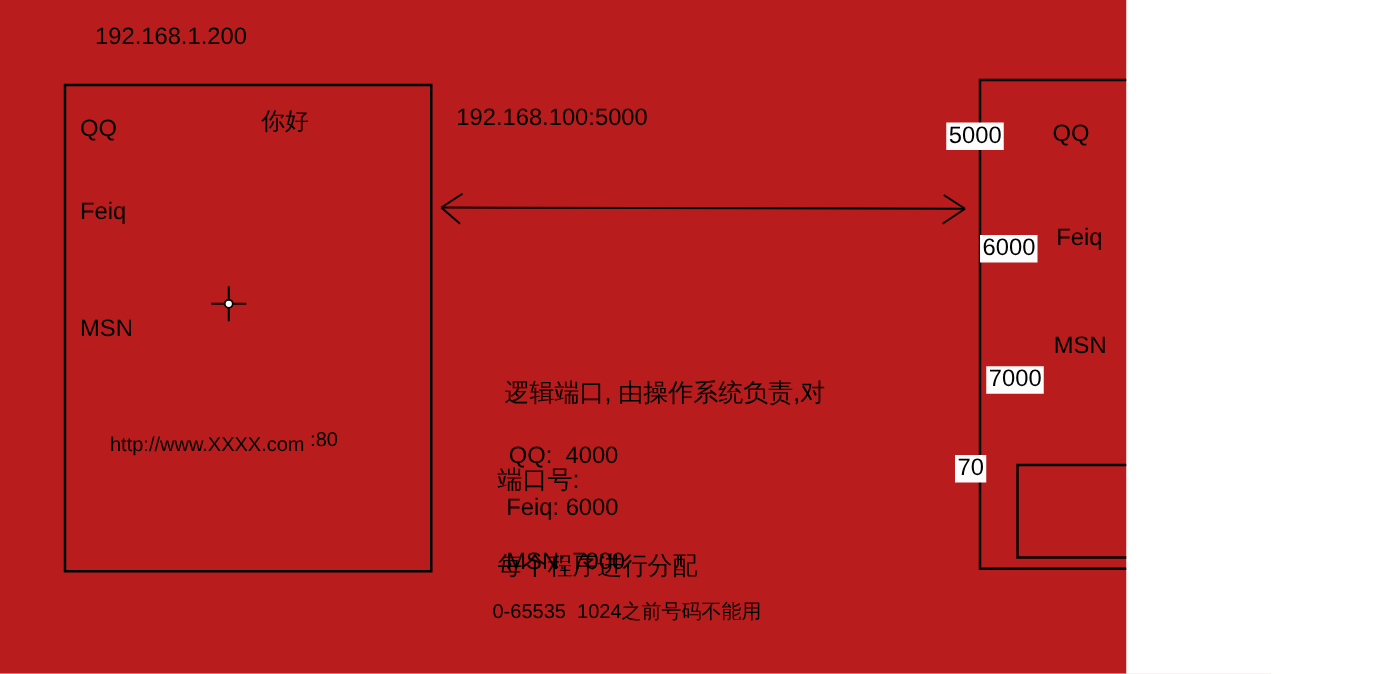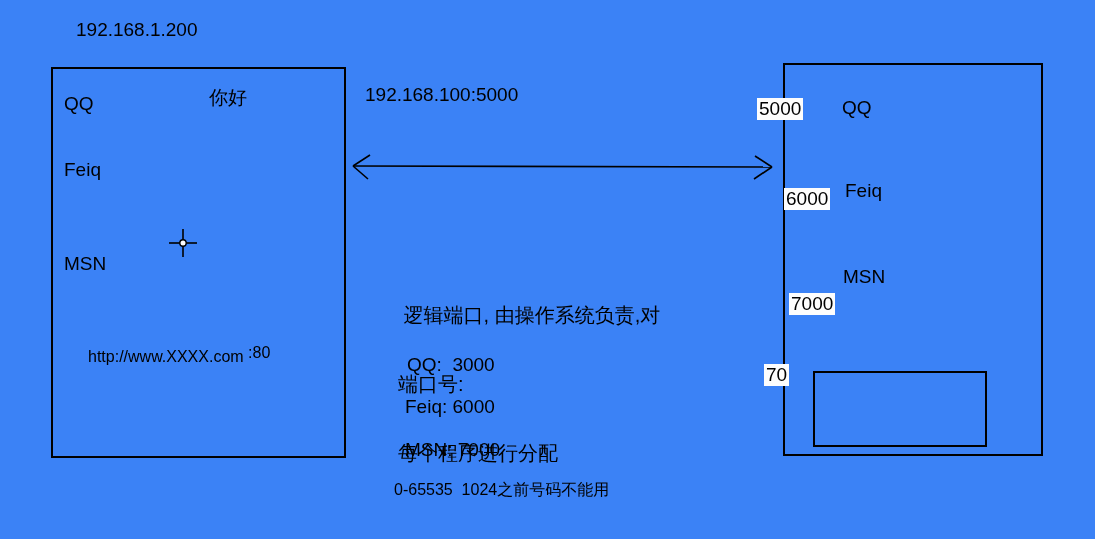--- a/index.html
+++ b/index.html
@@ -2,23 +2,23 @@
 <html><head>
 <meta charset="utf-8">
 <style>
   html, body {
     margin: 0;
     padding: 0;
     background: #ffffff;
   }
   #canvas {
     position: relative;
-    width: 1095px;
+    width: 901px;
     height: 539px;
-    background: #3b82f6;
+    background: #b91c1c;
     font-family: "Liberation Sans", "DejaVu Sans", sans-serif;
     color: #000000;
     overflow: hidden;
   }
   .txt {
     position: absolute;
     line-height: 1.15;
     white-space: pre;
     color: #000;
   }
@@ -82,21 +82,21 @@
     <line x1="432" y1="21" x2="415" y2="10" stroke="#000" stroke-width="1.6"></line>
     <line x1="432" y1="21" x2="414" y2="33" stroke="#000" stroke-width="1.6"></line>
   </svg>
 
   <div class="note-block" style="left:398px; top:258px;">
     <div> 逻辑端口, 由操作系统负责,对</div>
     <div>端口号:</div>
     <div>每个程序进行分配</div>
   </div>
 
-  <div class="txt f19" style="left:407px; top:354px;">QQ:  3000</div>
+  <div class="txt f19" style="left:407px; top:354px;">QQ:  4000</div>
   <div class="txt f19" style="left:405px; top:396px;">Feiq: 6000</div>
   <div class="txt f19" style="left:405px; top:439px;">MSN: 7000</div>
 
   <div class="txt f20" style="left:394px; top:481px;text-align:right;">0-65535  1024之前号码不能用</div>
 
   <div class="txt f19 portnum" style="left:757px; top:98px;">5000</div>
   <div class="txt f19 portnum" style="left:784px; top:188px;text-align:center;">6000</div>
   <div class="txt f19 portnum" style="left:789px; top:293px;">7000</div>
   <div class="txt f19 portnum" style="left:764px; top:364px;">70</div>
 

